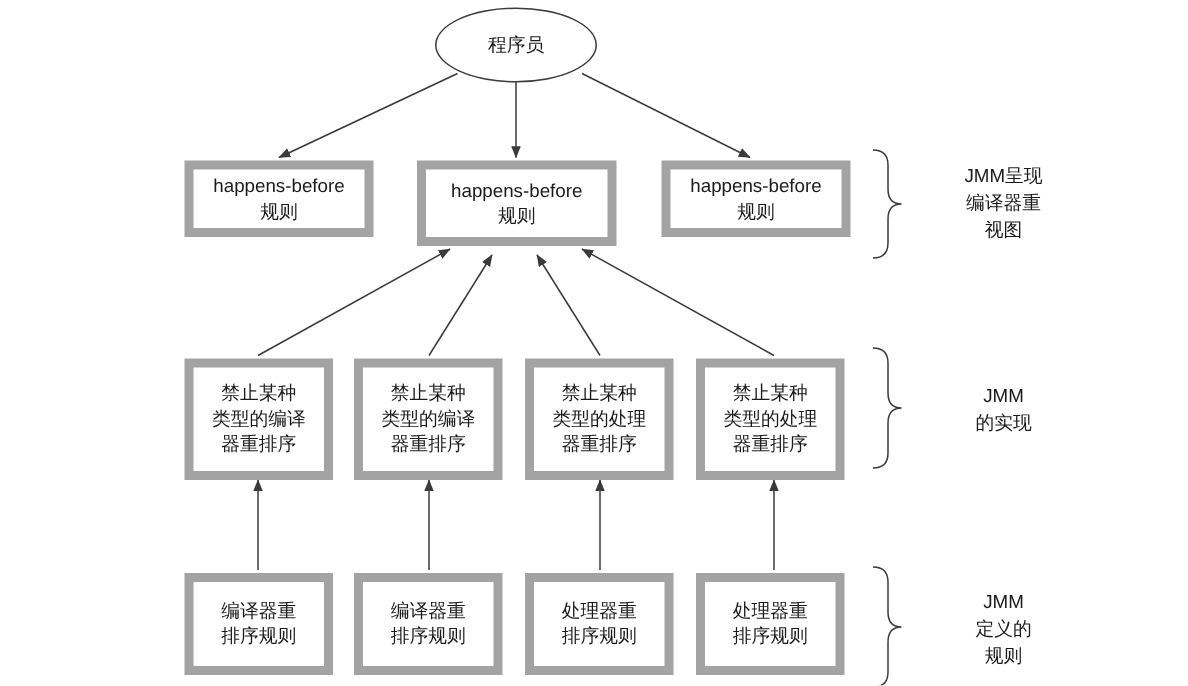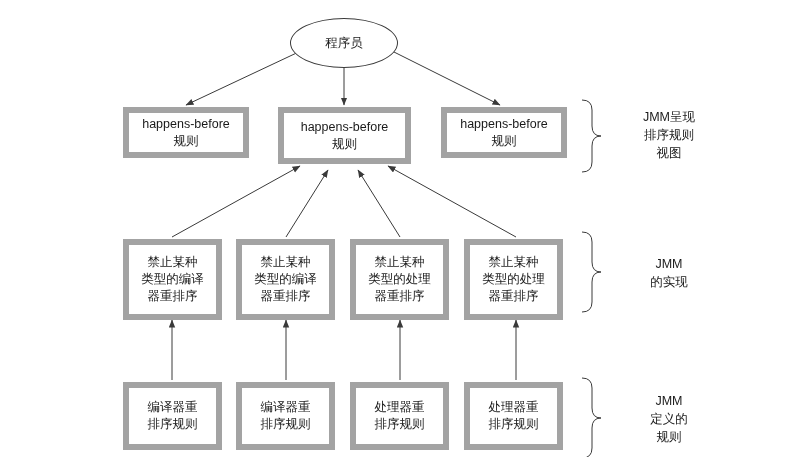--- a/index.html
+++ b/index.html
@@ -96,21 +96,21 @@
       <path d="M582,100 Q592,100 592,110 L592,126 Q592,136 601,136 Q592,136 592,146 L592,162 Q592,172 582,172"></path>
     </g>
     <g stroke="#3a3a3a" stroke-width="1" fill="none">
       <path d="M582,232 Q592,232 592,242 L592,262 Q592,272 601,272 Q592,272 592,282 L592,302 Q592,312 582,312"></path>
     </g>
     <g stroke="#3a3a3a" stroke-width="1" fill="none">
       <path d="M582,378 Q592,378 592,388 L592,408 Q592,418 601,418 Q592,418 592,428 L592,448 Q592,458 582,458"></path>
     </g>
   </svg>
 
-  <div class="ellipse" style="left:290px; top:18px; width:108px; height:50px;">程序员</div>
+  <div class="ellipse" style="left:290px; top:5px; width:108px; height:50px;">程序员</div>
 
   <div class="node" style="left:123px; top:107px; width:126px; height:51px;">happens-before
 规则</div>
   <div class="node" style="left:278px; top:107px; width:133px; height:57px;">happens-before
 规则</div>
   <div class="node" style="left:441px; top:107px; width:126px; height:51px;">happens-before
 规则</div>
 
   <div class="node" style="left:123px; top:239px; width:99px; height:81px;">禁止某种
 类型的编译
@@ -128,21 +128,21 @@
   <div class="node" style="left:123px; top:382px; width:99px; height:68px;">编译器重
 排序规则</div>
   <div class="node" style="left:236px; top:382px; width:99px; height:68px;">编译器重
 排序规则</div>
   <div class="node" style="left:350px; top:382px; width:99px; height:68px;">处理器重
 排序规则</div>
   <div class="node" style="left:464px; top:382px; width:99px; height:68px;">处理器重
 排序规则</div>
 
   <div class="grp-label" style="left:614px; top:108px; width:110px;">JMM呈现
-排序规则
+编译器重
 视图</div>
   <div class="grp-label" style="left:614px; top:255px; width:110px;">JMM
 的实现</div>
   <div class="grp-label" style="left:614px; top:392px; width:110px;">JMM
 定义的
 规则</div>
 
 </div>
 
 </body></html>

